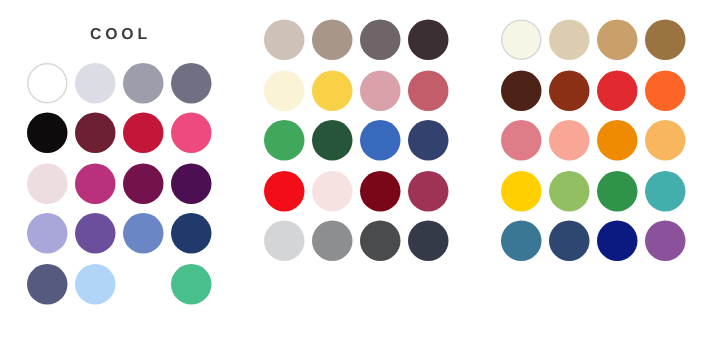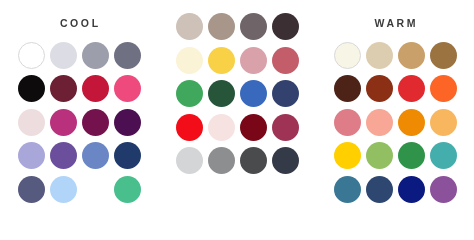--- a/index.html
+++ b/index.html
@@ -114,21 +114,20 @@
         <div class="swatch" style="background-color: rgb(122, 7, 23);"></div>
         <div class="swatch" style="background-color: rgb(159, 51, 85);"></div>
         <div class="swatch" style="background-color: rgb(212, 213, 214);"></div>
         <div class="swatch" style="background-color: rgb(141, 142, 144);"></div>
         <div class="swatch" style="background-color: rgb(74, 75, 77);"></div>
         <div class="swatch" style="background-color: rgb(53, 58, 72);"></div>
       </div>
   </div>
 
   <div class="palette">
-    <div class="palette-title">WARM</div>
     <div class="swatch-grid">
         <div class="swatch outlined" style="background-color: rgb(247, 246, 230);"></div>
         <div class="swatch" style="background-color: rgb(221, 205, 176);"></div>
         <div class="swatch" style="background-color: rgb(201, 160, 106);"></div>
         <div class="swatch" style="background-color: rgb(154, 115, 64);"></div>
         <div class="swatch" style="background-color: rgb(77, 35, 24);"></div>
         <div class="swatch" style="background-color: rgb(140, 48, 21);"></div>
         <div class="swatch" style="background-color: rgb(225, 42, 47);"></div>
         <div class="swatch" style="background-color: rgb(253, 101, 38);"></div>
         <div class="swatch" style="background-color: rgb(222, 124, 135);"></div>

